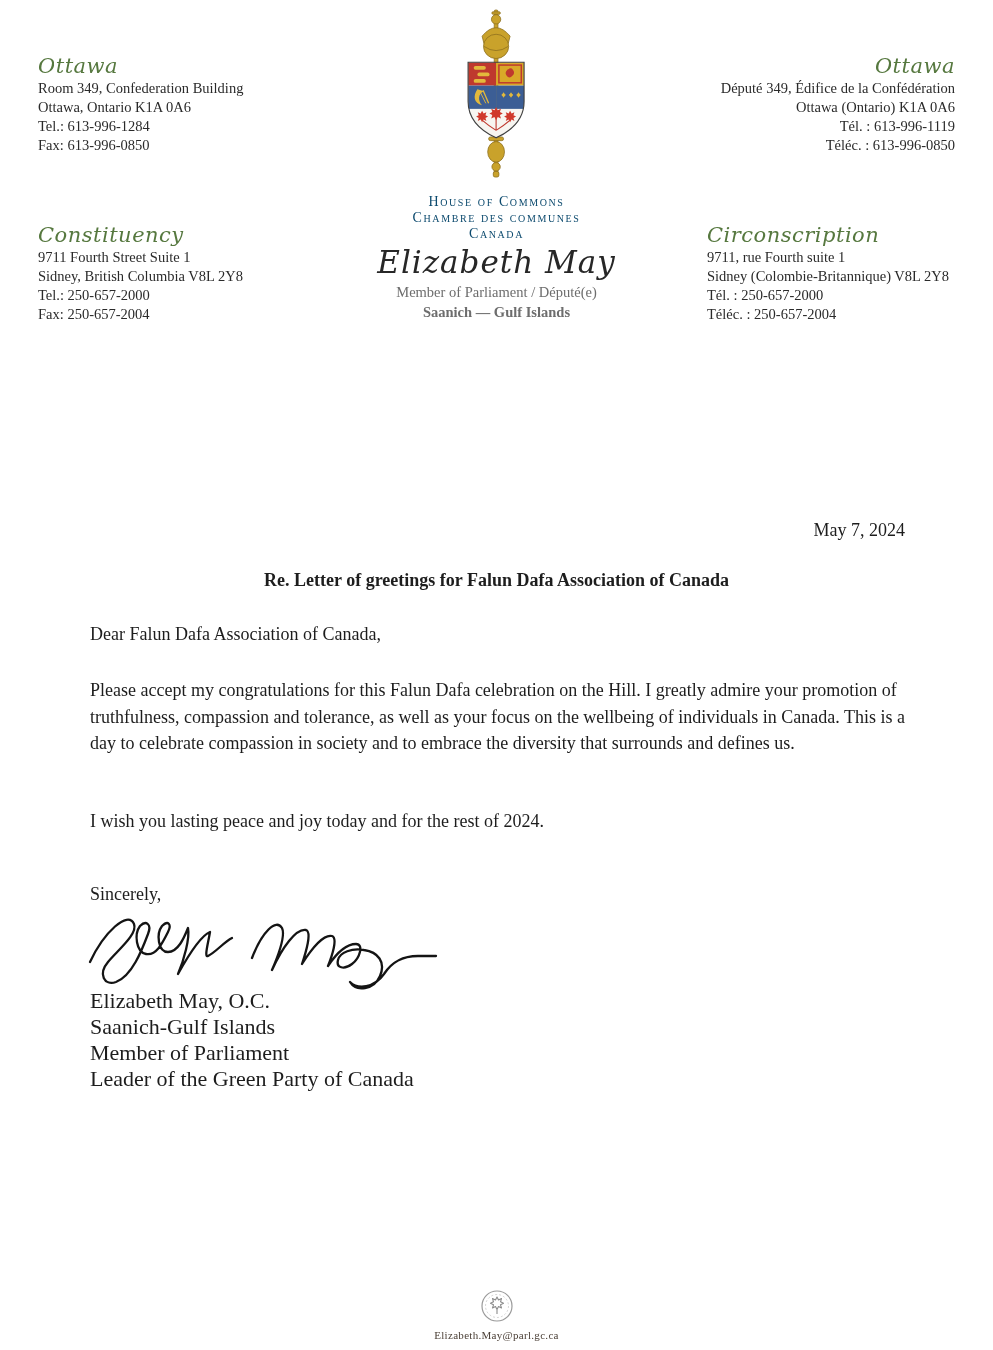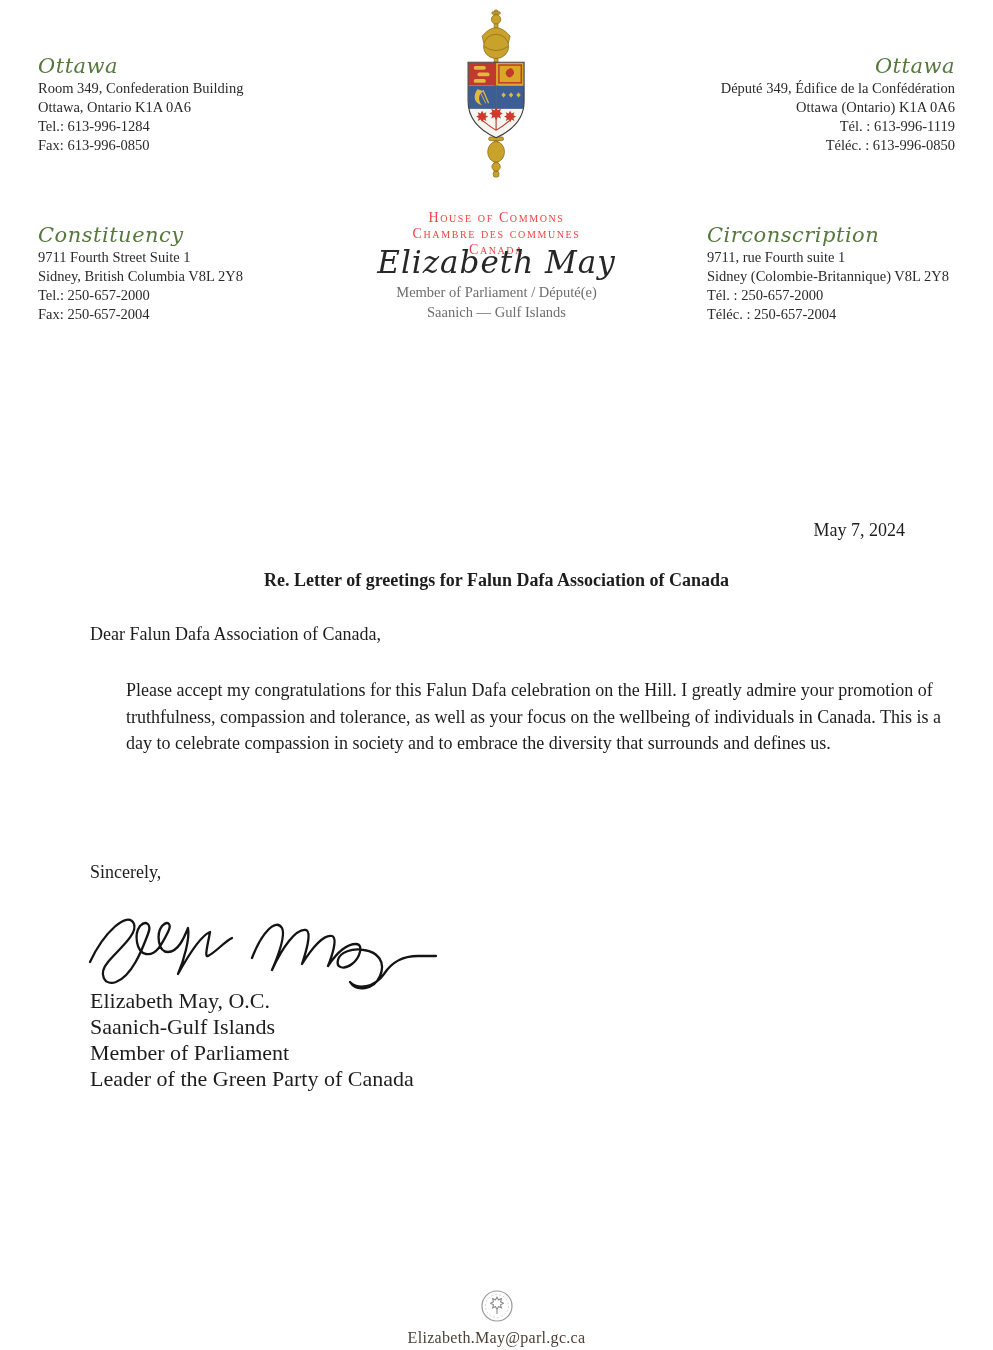--- a/index.html
+++ b/index.html
@@ -25,59 +25,59 @@
   }
   .block-ottawa-en { left:38px;  top:57px; text-align:left; }
   .block-ottawa-fr { right:38px; top:57px; text-align:right; }
   .block-const-en  { left:38px;  top:226px; text-align:left; }
   .block-const-fr  { right:44px; top:226px; text-align:left; }
 
   .crest-wrap {
     position:absolute; top:6px; left:50%; transform:translateX(-50%);
     text-align:center;
   }
-  .org-lines { margin-top:24px; color:#ef4444; }
+  .org-lines { margin-top:8px; color:#0c4a6e; }
   .org-line {
     font-variant:small-caps;
     font-size:14px; line-height:16px;
     letter-spacing:1.6px;
   }
   .member-block {
     position:absolute; top:244px; left:50%; transform:translateX(-50%);
     text-align:center; white-space:nowrap;
   }
   .member-name {
     font-family:"DejaVu Serif",serif;
     font-style:italic;
     font-size:31px; line-height:36px;
     letter-spacing:1px;
     color:#272727;
   }
   .member-role   { font-size:14.5px; line-height:20px; color:#6d6d6d; margin-top:2px; }
-  .member-riding { font-size:14.5px; line-height:20px; color:#6d6d6d; }
+  .member-riding { font-size:14.5px; line-height:20px; color:#6d6d6d;font-weight:bold; }
 
   
   .date { position:absolute; right:88px; top:520px; font-size:18px; }
   .subject {
     position:absolute; left:0; right:0; top:570px;
     text-align:center; font-weight:bold; font-size:18px;
   }
   .salutation { position:absolute; left:90px; top:624px; font-size:18px; }
-  .para { position:absolute; left:90px; width:820px; font-size:18px; line-height:26.5px;margin-left:36px; }
+  .para { position:absolute; left:90px; width:820px; font-size:18px; line-height:26.5px; }
   .para-1 { top:677px; }
   .para-2 { top:808px; }
-  .closing { position:absolute; left:90px; top:862px; font-size:18px; }
+  .closing { position:absolute; left:90px; top:884px; font-size:18px; }
   .signature-svg { position:absolute; left:84px; top:898px; }
   .sig-block { position:absolute; left:90px; top:988px; font-size:22px; line-height:26px; }
 
   
   .footer-icon { position:absolute; left:50%; transform:translateX(-50%); top:1286px; }
   .footer-email {
     position:absolute; left:0; right:0; top:1329px;
-    text-align:center; font-size:16px; letter-spacing:0.3px; color:#4c4138;
+    text-align:center; font-size:11px; letter-spacing:0.3px; color:#4c4138;
   }
 </style>
 </head>
 <body>
 
 <div class="page">
 
   <div class="crest-wrap">
     <svg width="112" height="176" viewBox="0 0 120 188">
 
@@ -181,20 +181,21 @@
   <div class="member-block">
     <div class="member-name">Elizabeth May</div>
     <div class="member-role">Member of Parliament / Député(e)</div>
     <div class="member-riding">Saanich — Gulf Islands</div>
   </div>
 
   <div class="date">May 7, 2024</div>
   <div class="subject">Re. Letter of greetings for Falun Dafa Association of Canada</div>
   <div class="salutation">Dear Falun Dafa Association of Canada,</div>
   <p class="para para-1">Please accept my congratulations for this Falun Dafa celebration on the Hill. I greatly admire your promotion of truthfulness, compassion and tolerance, as well as your focus on the wellbeing of individuals in Canada. This is a day to celebrate compassion in society and to embrace the diversity that surrounds and defines us.</p>
+  <p class="para para-2">I wish you lasting peace and joy today and for the rest of 2024.</p>
   <div class="closing">Sincerely,</div>
 
   <svg class="signature-svg" width="360" height="100" viewBox="0 0 360 100">
     <g fill="none" stroke="#141414" stroke-width="2.3" stroke-linecap="round" stroke-linejoin="round">
       <path d="M6,64 C20,34 44,12 50,26 C54,36 34,52 24,64 C14,76 20,88 32,84 C48,78 58,52 64,36 C68,26 62,22 56,28 C50,36 52,54 62,56 C72,58 78,46 84,34 C88,26 84,22 78,28 C72,36 74,54 84,54 C94,54 100,40 104,30 C106,40 100,62 94,76 C104,58 116,38 126,34 C124,46 120,60 124,58 C132,54 140,44 148,40"></path>
       <path d="M168,60 C178,34 192,20 198,30 C202,38 194,58 188,72 C198,50 212,30 222,32 C228,34 222,54 218,66 C228,50 240,36 248,38 C254,40 248,58 244,68 C252,56 262,46 272,46 C280,46 276,60 268,66 C260,72 252,70 254,62 C256,54 268,50 280,52 C294,54 302,64 296,78 C290,92 272,94 266,84 C274,92 290,90 300,76 C308,64 318,58 334,58 L352,58"></path>
     </g>
   </svg>
 
   <div class="sig-block">

